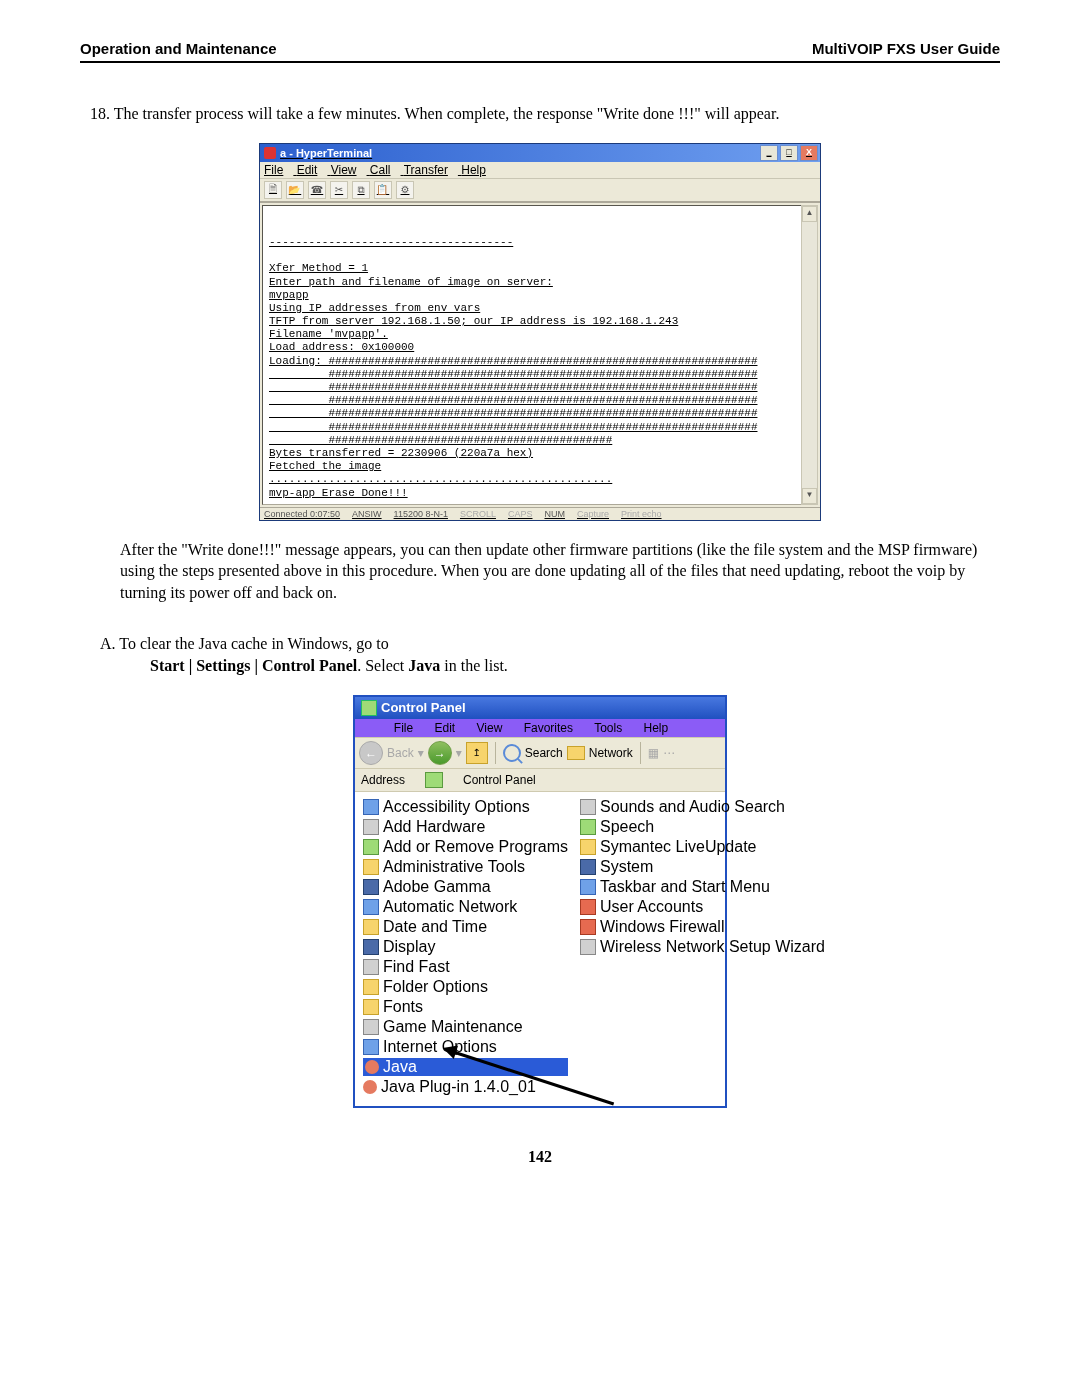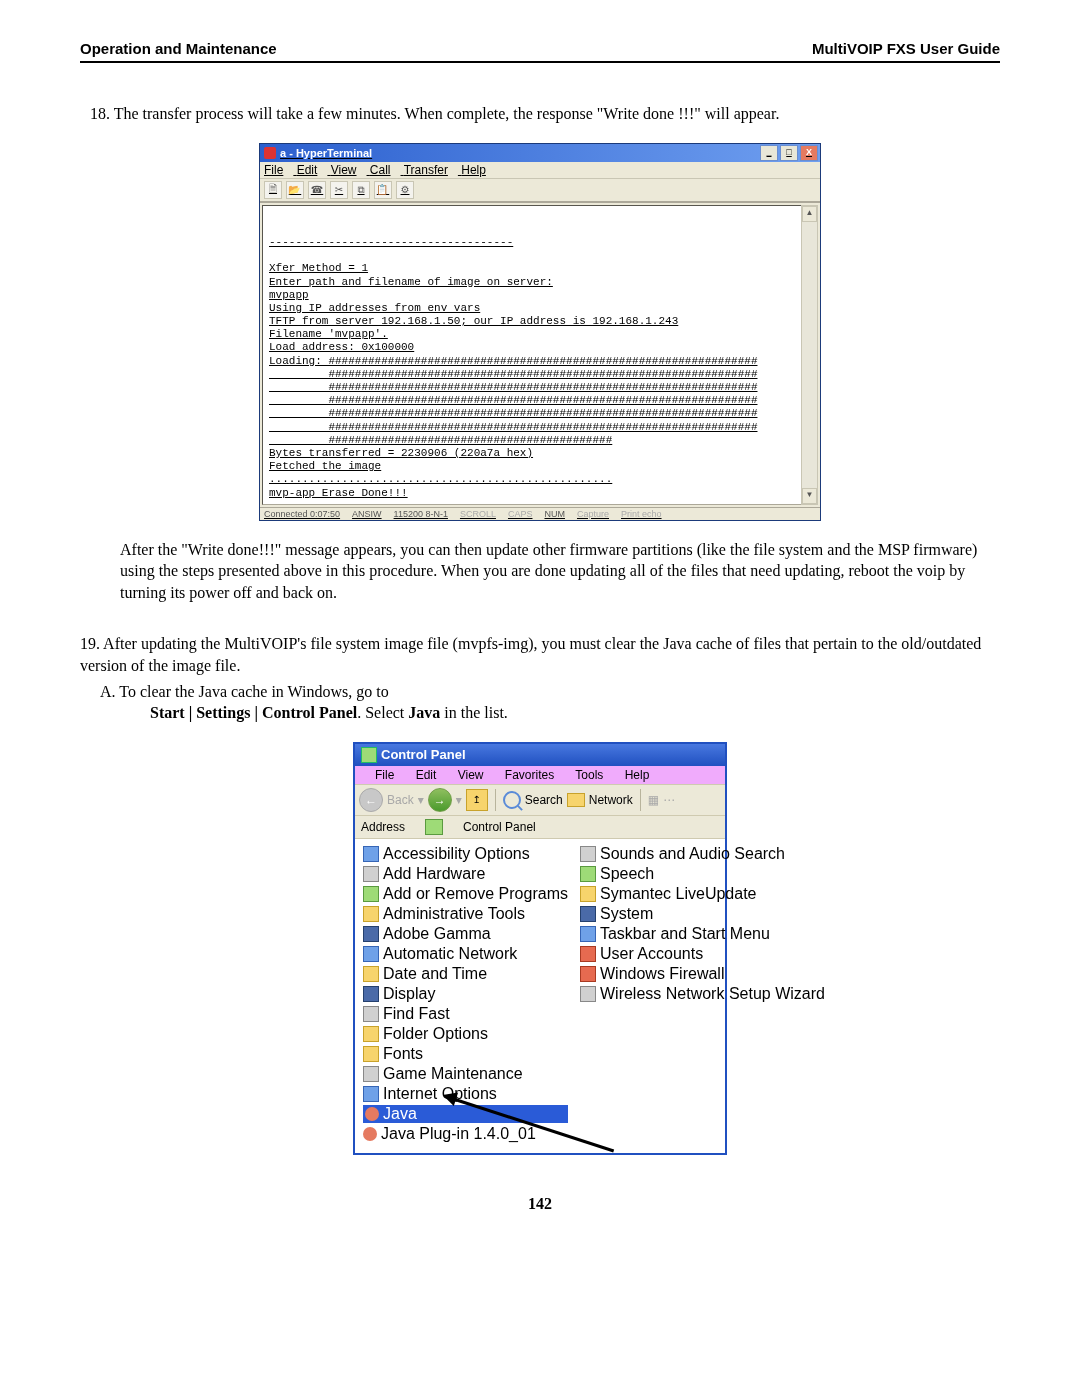--- a/index.html
+++ b/index.html
@@ -145,23 +145,24 @@
     color:#fff;
     font-weight:bold;
     padding:3px 6px;
     display:flex; align-items:center; gap:4px;
     font-size:13px;
   }
   .cp-title-icon{
     width:14px;height:14px;background:#9edb77;border:1px solid #2b6;
   }
   .cp-menubar {
-    background:#f0abfc;
+    background:#8b5cf6;
     padding:2px 20px;
     font-size:12px;
+    text-align:center;
   }
   .cp-menubar span { margin-right: 18px; }
   .cp-toolbar {
     background:#ece9d8;
     border-top:1px solid #cfcab0;
     border-bottom:1px solid #cfcab0;
     padding:3px 4px;
     display:flex; align-items:center; gap:4px;
     font-size:12px;
   }
@@ -311,21 +312,20 @@
       <span class="muted">SCROLL</span>
       <span class="muted">CAPS</span>
       <span>NUM</span>
       <span class="muted">Capture</span>
       <span class="muted">Print echo</span>
     </div>
   </div>
 
   <div class="body-text para-after">After the "Write done!!!" message appears, you can then update other firmware partitions (like the file system and the MSP firmware) using the steps presented above in this procedure.  When you are done updating all of the files that need updating, reboot the voip by turning its power off and back on.</div>
 
-  <div class="body-text para19">19.  After updating the MultiVOIP's file system image file (mvpfs-img), you must clear the Java cache of files that pertain to the old/outdated version of the image file.</div>
   <div class="body-text sub-a">A.  To clear the Java cache in Windows, go to</div>
   <div class="body-text start-line">
     <b>Start | Settings | Control Panel</b><span>.  Select </span><b>Java</b><span> in the list.</span>
   </div>
 
   <div class="cp-window">
     <div class="cp-titlebar">
       <div class="cp-title-icon"></div>
       <span>Control Panel</span>
     </div>

